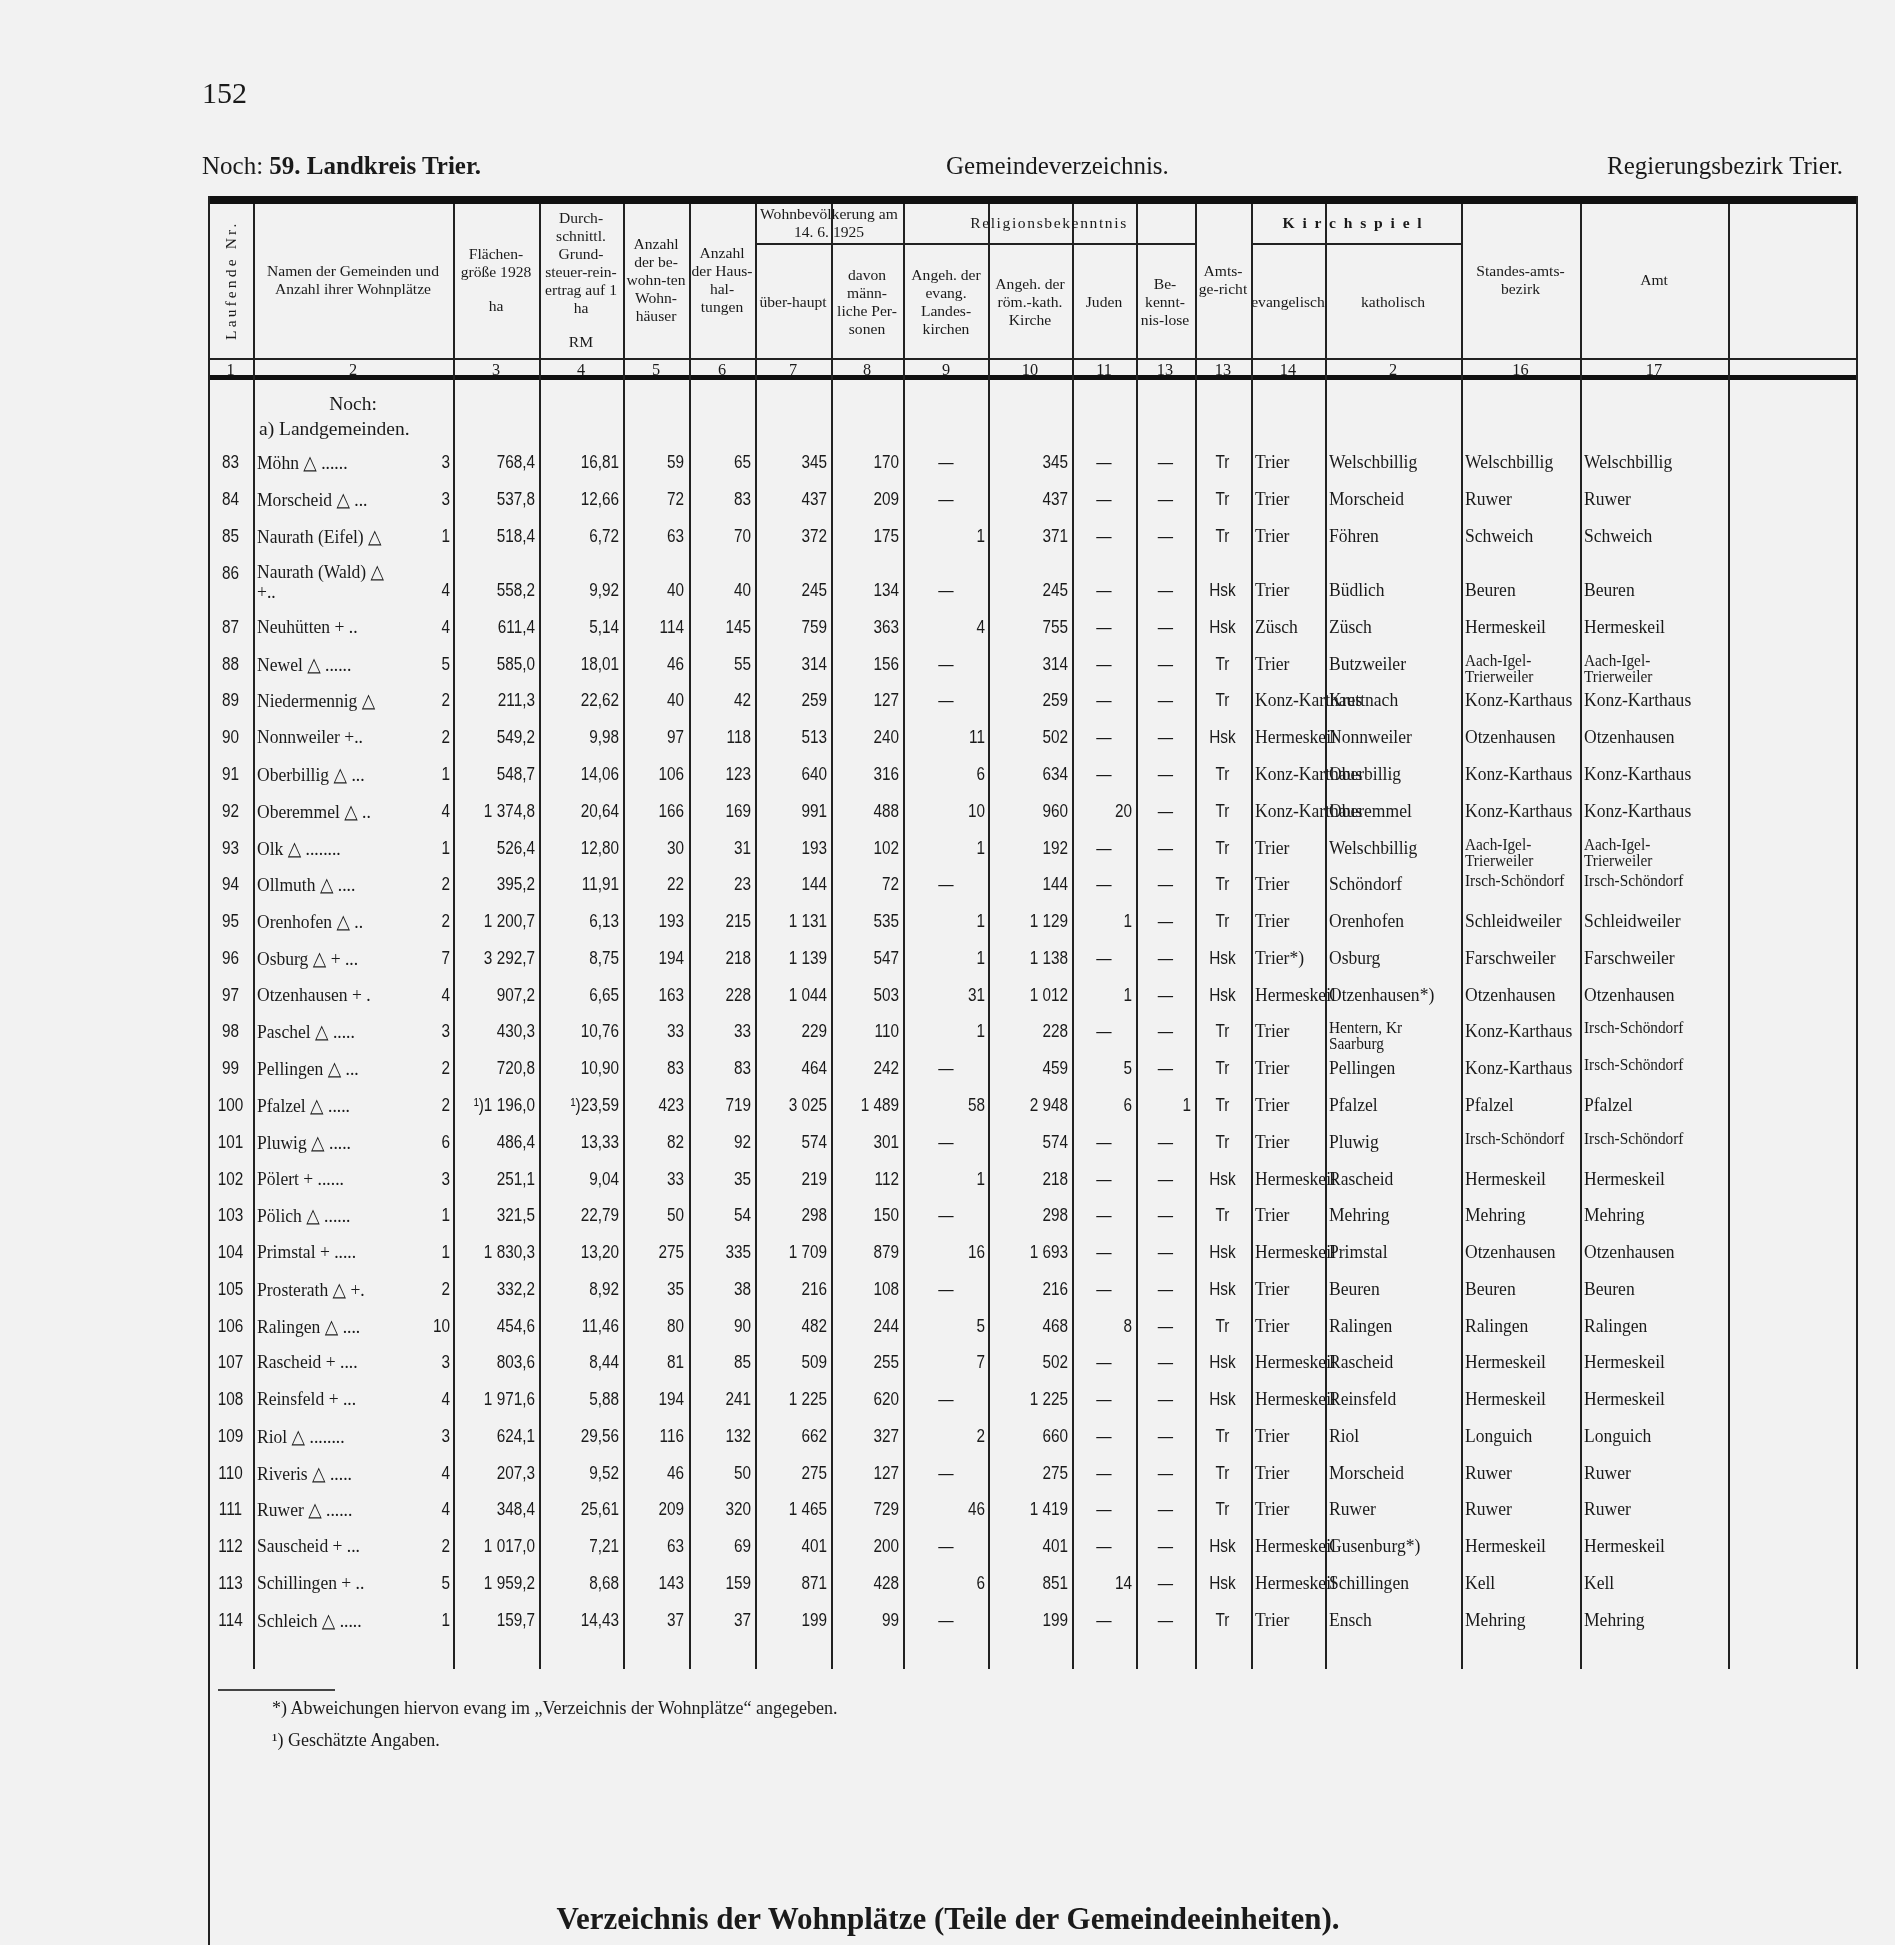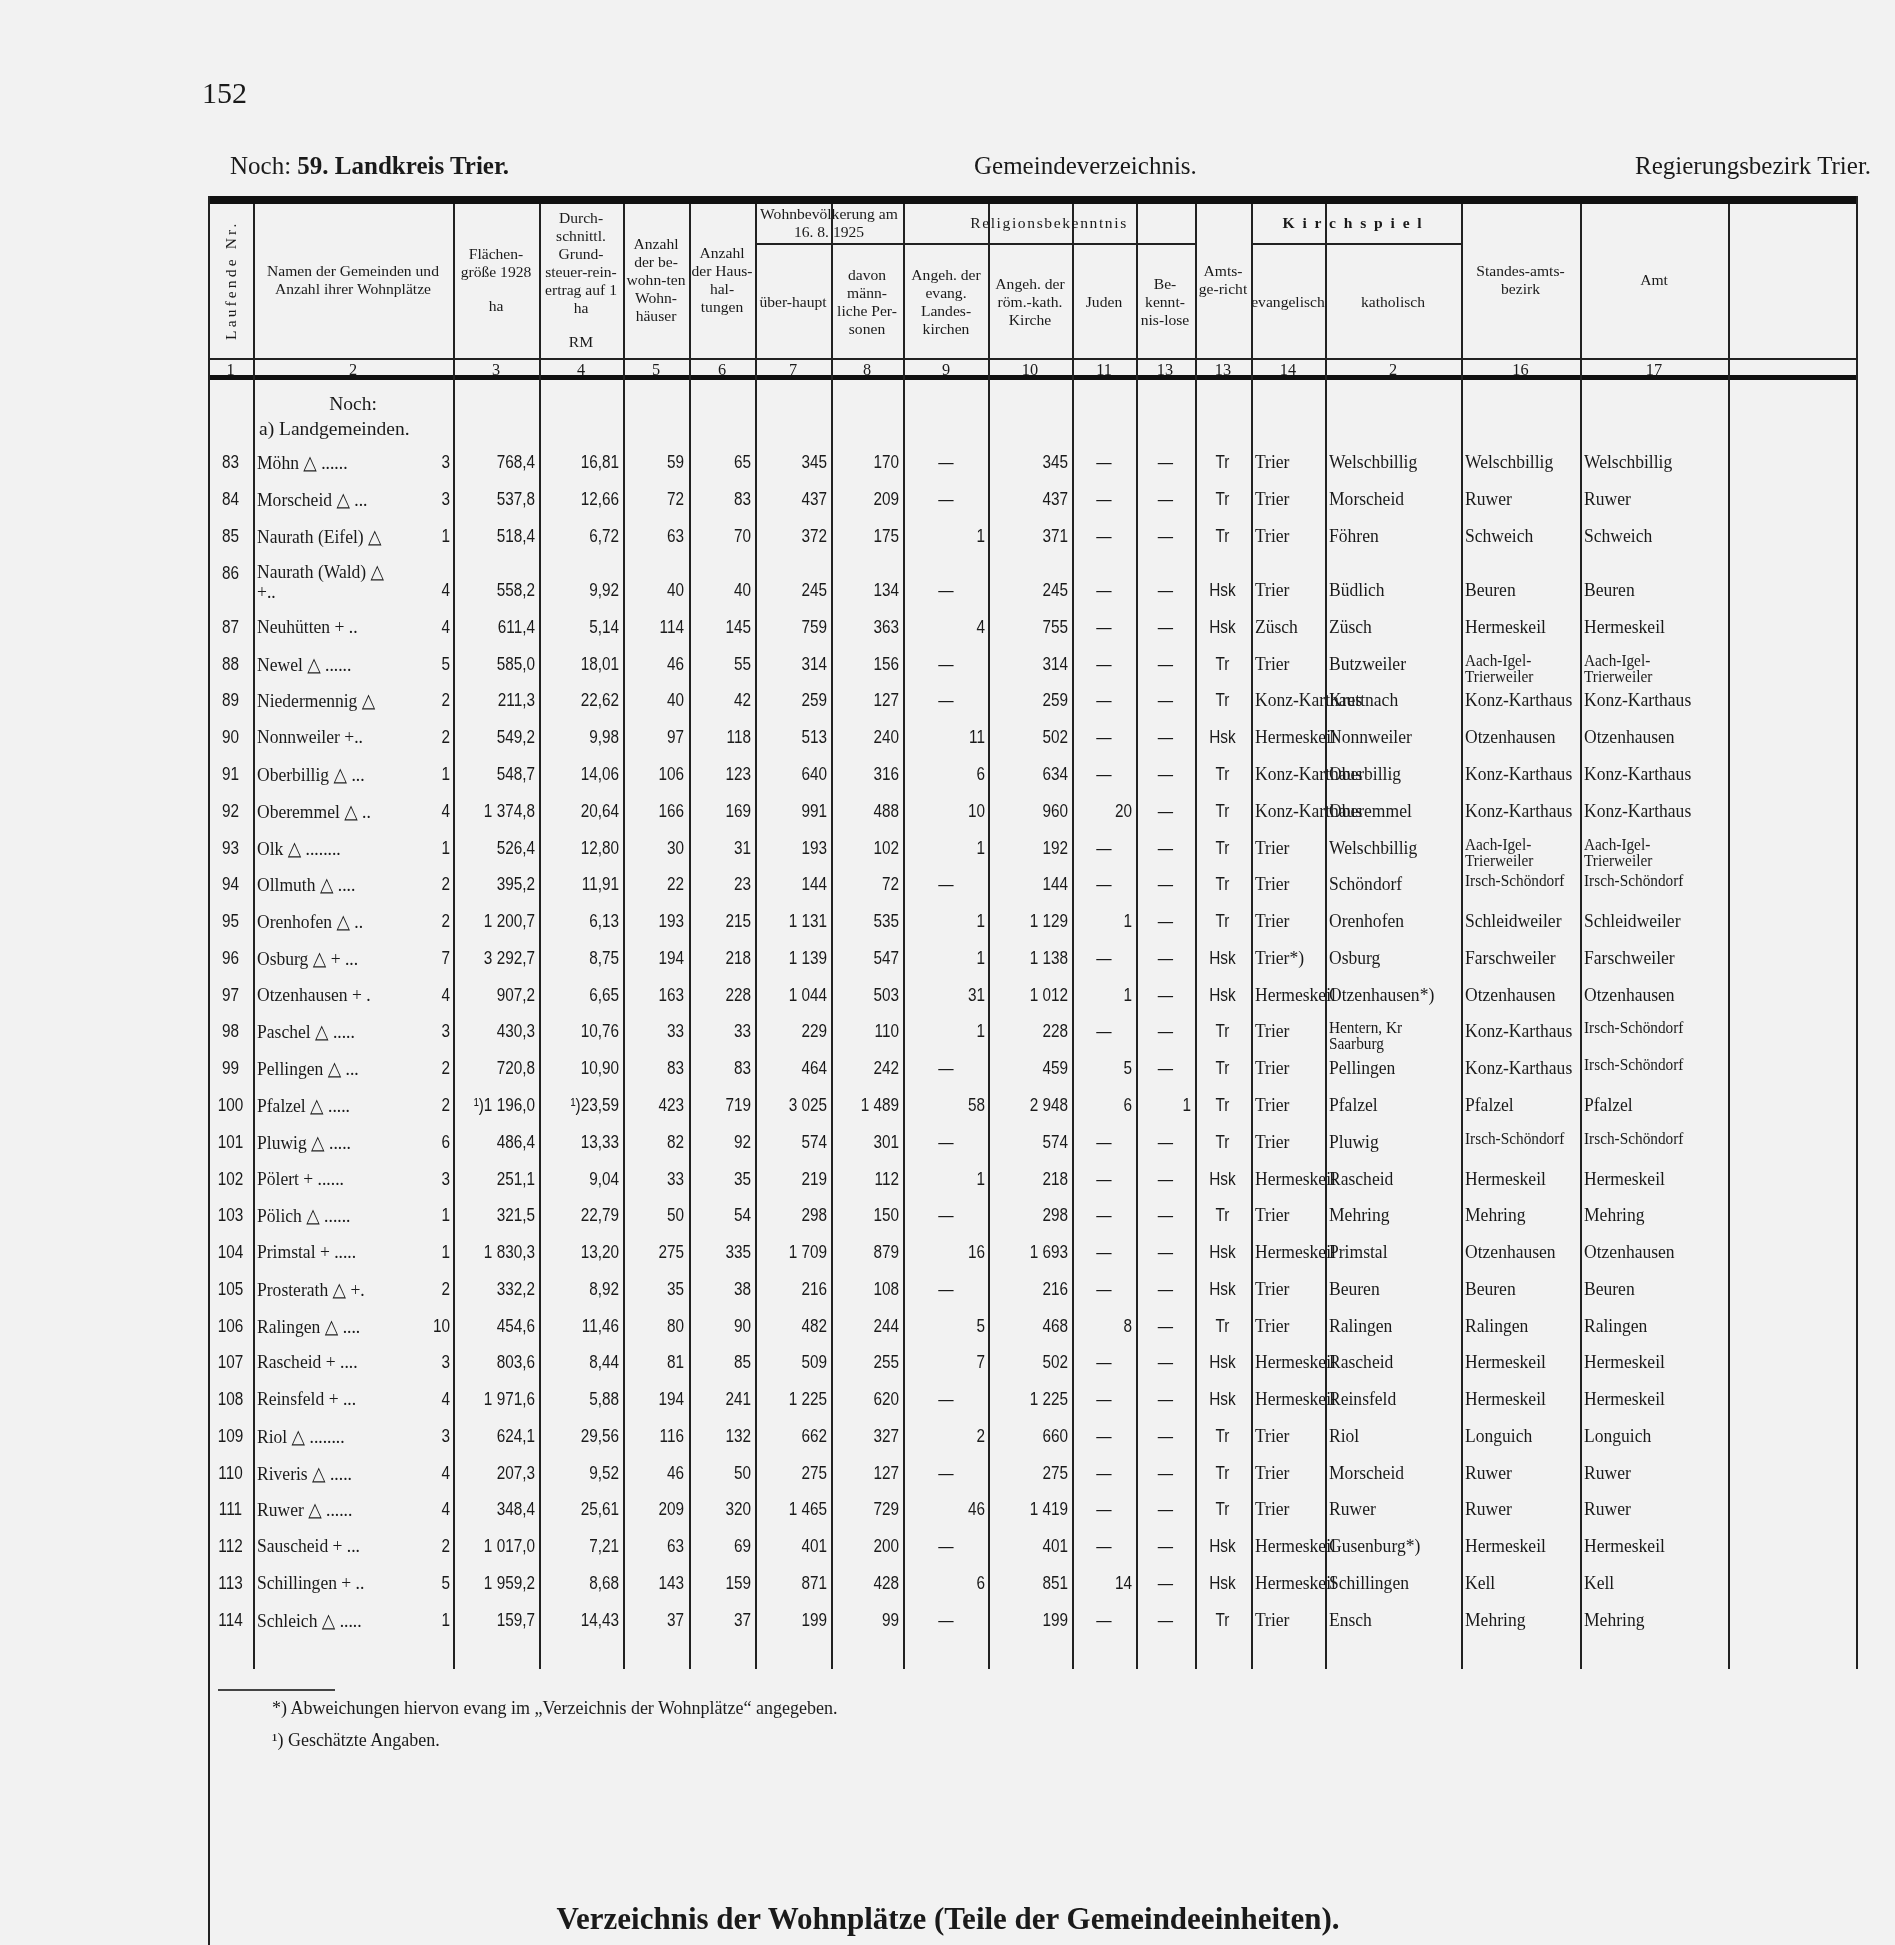--- a/index.html
+++ b/index.html
@@ -1,20 +1,20 @@
 <!DOCTYPE html>
 <html style="font-size:6.2px"><head>
 <meta charset="utf-8">
 <style>
   html, body { margin:0; padding:0; }
   body { width:1896px; height:2498px; background:#f2f2f2; position:relative; overflow:hidden;
          font-family:"DejaVu Serif", serif; color:#1a1a1a; }
   .abs { position:absolute; }
   .pagenum { left:202px; top:76px; font-size:30px; font-family:"Liberation Serif", serif; }
-  .hdr { top:152px; font-size:25px; font-family:"Liberation Serif", serif; white-space:nowrap;margin-left:28px; }
+  .hdr { top:152px; font-size:25px; font-family:"Liberation Serif", serif; white-space:nowrap; }
   .hdr.left { left:202px; }
   .hdr.center { left:946px; }
   .hdr.right { left:1607px; }
   .hdr b { font-weight:bold; }
 
   .thickline { background:#111; height:7.8px; }
   .vline { background:#222; width:1.9px; }
   .hline { background:#222; height:2.3px; }
 
   .colhead { font-size:15.6px; line-height:18px; text-align:center; font-family:"Liberation Serif", serif; display:flex; align-items:center; justify-content:center; }
@@ -60,21 +60,21 @@
     <div class="abs vline" style="left: 1136px; top: 204px; height: 1465px; width: 1.6px;"></div>
     <div class="abs vline" style="left: 1195px; top: 204px; height: 1465px; width: 1.6px;"></div>
     <div class="abs vline" style="left: 1251px; top: 204px; height: 1465px; width: 1.6px;"></div>
     <div class="abs vline" style="left: 1325px; top: 204px; height: 1465px; width: 1.6px;"></div>
     <div class="abs vline" style="left: 1461px; top: 204px; height: 1465px; width: 1.6px;"></div>
     <div class="abs vline" style="left: 1580px; top: 204px; height: 1465px; width: 1.6px;"></div>
     <div class="abs vline" style="left: 1728px; top: 204px; height: 1465px; width: 1.6px;"></div>
     <div class="abs hline" style="left: 755px; top: 243px; width: 148px; height: 1.6px;"></div>
     <div class="abs hline" style="left: 903px; top: 243px; width: 292px; height: 1.6px;"></div>
     <div class="abs hline" style="left: 1251px; top: 243px; width: 210px; height: 1.6px;"></div>
-    <div class="abs colhead" style="left: 755px; top: 204px; width: 148px; height: 37px;">Wohnbevölkerung am 16. 8. 1925</div>
+    <div class="abs colhead" style="left: 755px; top: 204px; width: 148px; height: 37px;">Wohnbevölkerung am 14. 6. 1925</div>
     <div class="abs colhead" style="left: 903px; top: 204px; width: 292px; height: 37px; letter-spacing: 1.6px;">Religionsbekenntnis</div>
     <div class="abs colhead" style="left: 1251px; top: 204px; width: 210px; height: 37px; letter-spacing: 7.8px; font-weight: bold;">Kirchspiel</div>
     <div class="abs colhead vertical" style="left: 208px; top: 204px; width: 45px; height: 152px; flex-direction: column; padding: 0px 1.6px; box-sizing: border-box;">
       <span>Laufende Nr.</span>
     </div>
     <div class="abs colnum" style="left: 208px; top: 360px; width: 45px;">1</div>
     <div class="abs colhead" style="left: 253px; top: 204px; width: 200px; height: 152px; flex-direction: column; padding: 0px 10px; box-sizing: border-box;">
       <span>Namen der Gemeinden und Anzahl ihrer Wohnplätze</span>
     </div>
     <div class="abs colnum" style="left: 253px; top: 360px; width: 200px;">2</div>

